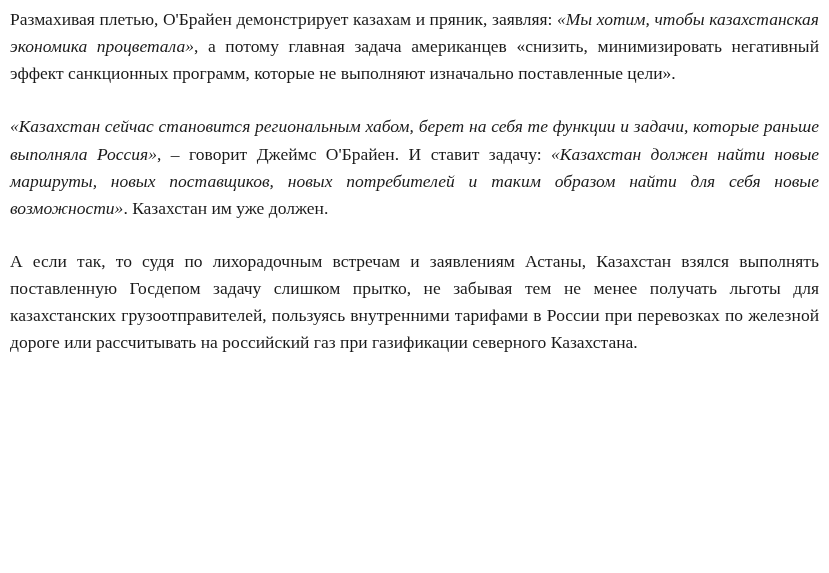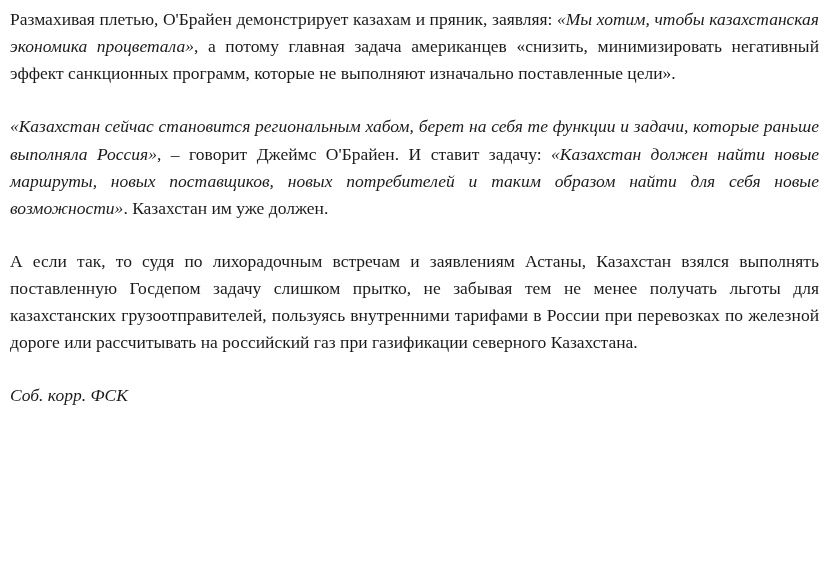--- a/index.html
+++ b/index.html
@@ -44,14 +44,13 @@
     color: #1a1a1a;
   }
 </style>
 </head>
 <body>
 
 <div class="article">
   <p class="para"><span>Размахивая плетью, О'Брайен демонстрирует казахам и пряник, заявляя: </span><span class="italic">«Мы хотим, чтобы казахстанская экономика процветала»</span><span>, а потому главная задача американцев «снизить, минимизировать негативный эффект санкционных программ, которые не выполняют изначально поставленные цели».</span></p>
   <p class="para"><span class="italic">«Казахстан сейчас становится региональным хабом, берет на себя те функции и задачи, которые раньше выполняла Россия»</span><span>, – говорит Джеймс О'Брайен.  И ставит задачу: </span><span class="italic">«Казахстан должен найти новые маршруты, новых поставщиков, новых потребителей и таким образом найти для себя новые возможности»</span><span>. Казахстан им уже должен.</span></p>
   <p class="para"><span>А если так, то судя по лихорадочным встречам и заявлениям Астаны, Казахстан взялся выполнять поставленную Госдепом задачу слишком прытко, не забывая тем не менее получать льготы для казахстанских грузоотправителей, пользуясь внутренними тарифами в России при перевозках по железной дороге или рассчитывать на российский газ при газификации северного Казахстана.</span></p>
-  <p class="signature">Соб. корр. ФСК</p>
 </div>
 
 </body></html>

